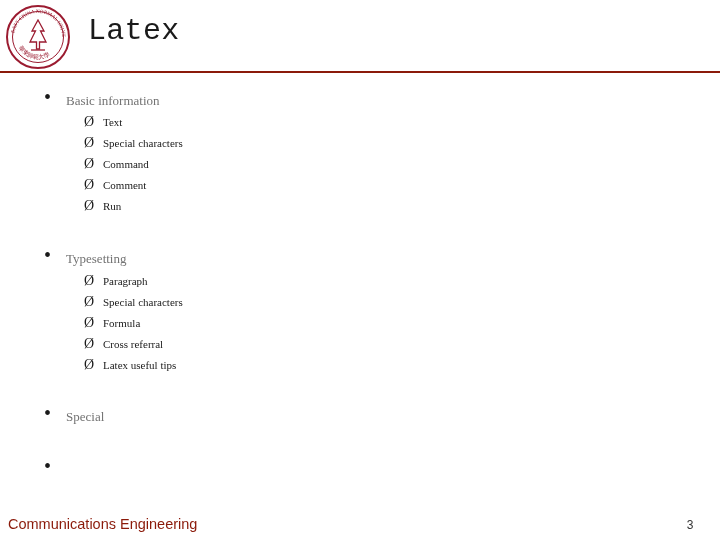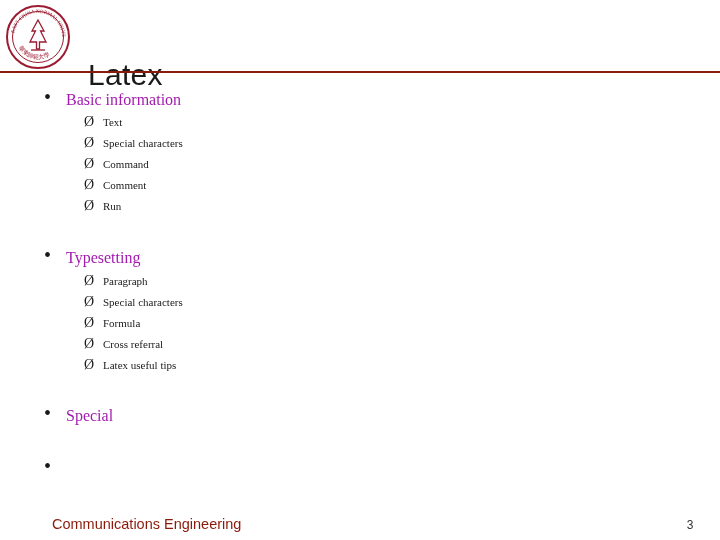--- a/index.html
+++ b/index.html
@@ -37,23 +37,22 @@
     top: 5px;
     width: 64px;
     height: 64px;
   }
   .slide-title {
     position: absolute;
     left: 88px;
     top: 14px;
     font-size: 30px;
     color: #1a1a1a;
-    font-family: Liberation Sans, sans-serif;
+    font-family: Liberation Mono, monospace;
     letter-spacing: 0.3px;
-    margin-top: 44px;
   }
 
   
   .content {
     position: absolute;
     left: 0;
     top: 72px;
     width: 720px;
     height: 430px;
   }
@@ -67,22 +66,22 @@
     width: 22px;
     color: #1a1a1a;
     font-size: 20px;
     line-height: 1;
     display: inline-block;
     text-align: left;
     position: relative;
     top: -1px;
   }
   .l1 .text {
-    font-size: 16px;
-    color: #a21caf;
+    font-size: 13px;
+    color: #737373;
     line-height: 1.15;
   }
 
   .sub-list {
     position: absolute;
   }
   .l2 {
     display: flex;
     align-items: baseline;
     height: 21px;
@@ -100,21 +99,20 @@
   }
 
   
   .footer-text {
     position: absolute;
     left: 8px;
     top: 516px;
     font-size: 14.5px;
     color: #8B1A0A;
     font-family: "Liberation Sans", sans-serif;
-    margin-left: 44px;
   }
   .page-number {
     position: absolute;
     left: 680px;
     top: 518px;
     width: 20px;
     text-align: center;
     font-size: 12px;
     color: #333333;
     font-family: "Liberation Sans", sans-serif;

